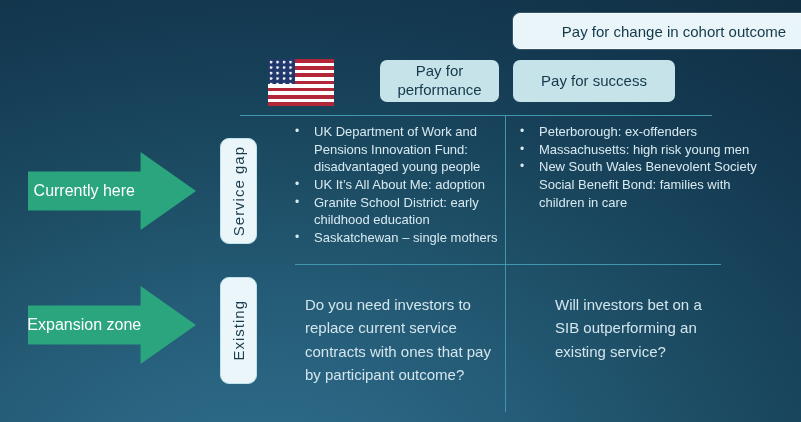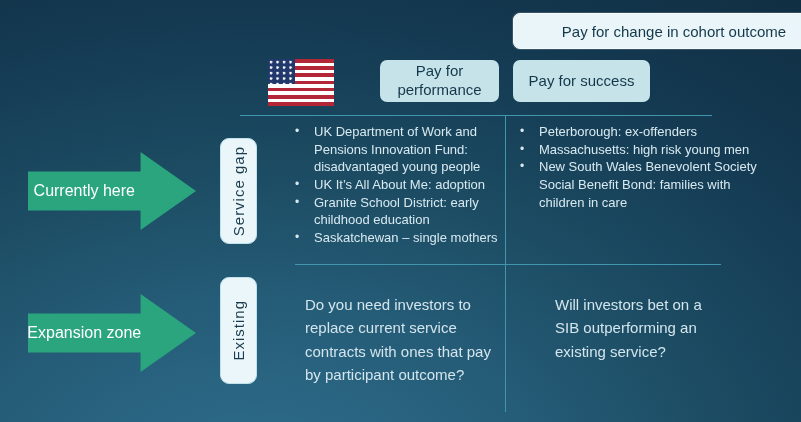--- a/index.html
+++ b/index.html
@@ -34,21 +34,21 @@
     position: absolute;
     background: #c6e3ea;
     border-radius: 7px;
     color: #14384a;
     font-size: 15px;
     display: flex; align-items: center; justify-content: center;
     text-align: center;
     line-height: 1.25;
   }
   .sub-performance { left: 380px; top: 60px; width: 119px; height: 42px; padding: 0 8px; }
-  .sub-success     { left: 513px; top: 60px; width: 137px; height: 42px; }
+  .sub-success     { left: 513px; top: 60px; width: 162px; height: 42px; }
 
   
   .flag {
     position: absolute;
     left: 268px; top: 59px; width: 66px; height: 47px;
     background: repeating-linear-gradient(180deg,
       #b32638 0px, #b32638 3.6px,
       #ffffff 3.6px, #ffffff 7.2px);
   }
   .flag .canton {
@@ -66,21 +66,21 @@
   .vline     { left: 505px; top: 115px; width: 1px;  height: 297px; }
 
   
   .arrow {
     position: absolute;
     left: 28px; width: 168px; height: 78px;
     background: #2aa57d;
     clip-path: polygon(0% 25%, 67% 25%, 67% 0%, 100% 50%, 67% 100%, 67% 75%, 0% 75%);
   }
   .arrow-currently { top: 152px; padding-left: 20px; }
-  .arrow-expansion { top: 294px; padding-left: 27px; }
+  .arrow-expansion { top: 286px; padding-left: 27px; }
   .arrow .arrow-label {
     position: absolute; left: 0; top: 0; width: 67%; height: 100%;
     display: flex; align-items: center; justify-content: center;
     color: #ffffff; font-size: 16px; white-space: nowrap;
   }
 
   
   .vlabel {
     position: absolute;
     left: 220px; width: 37px;

